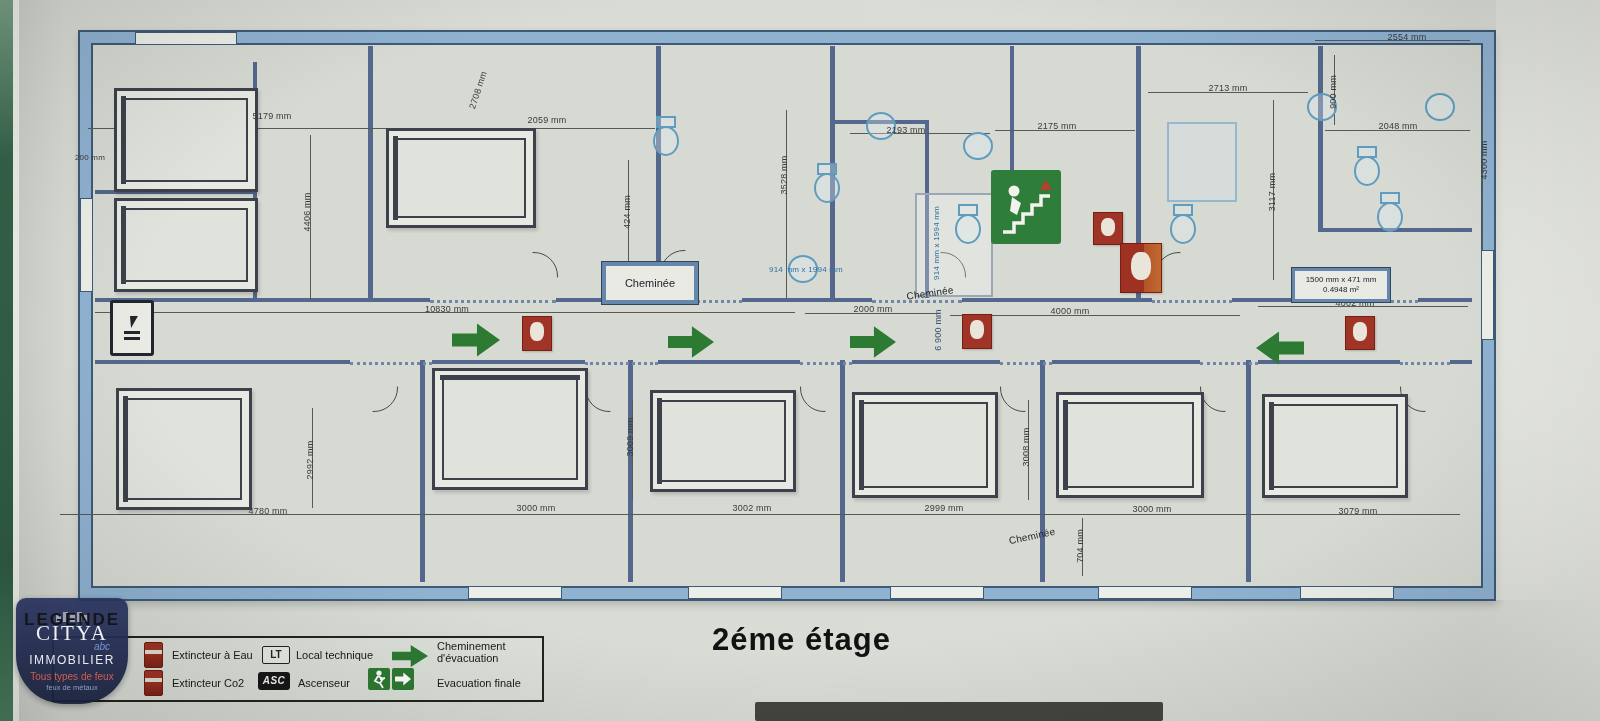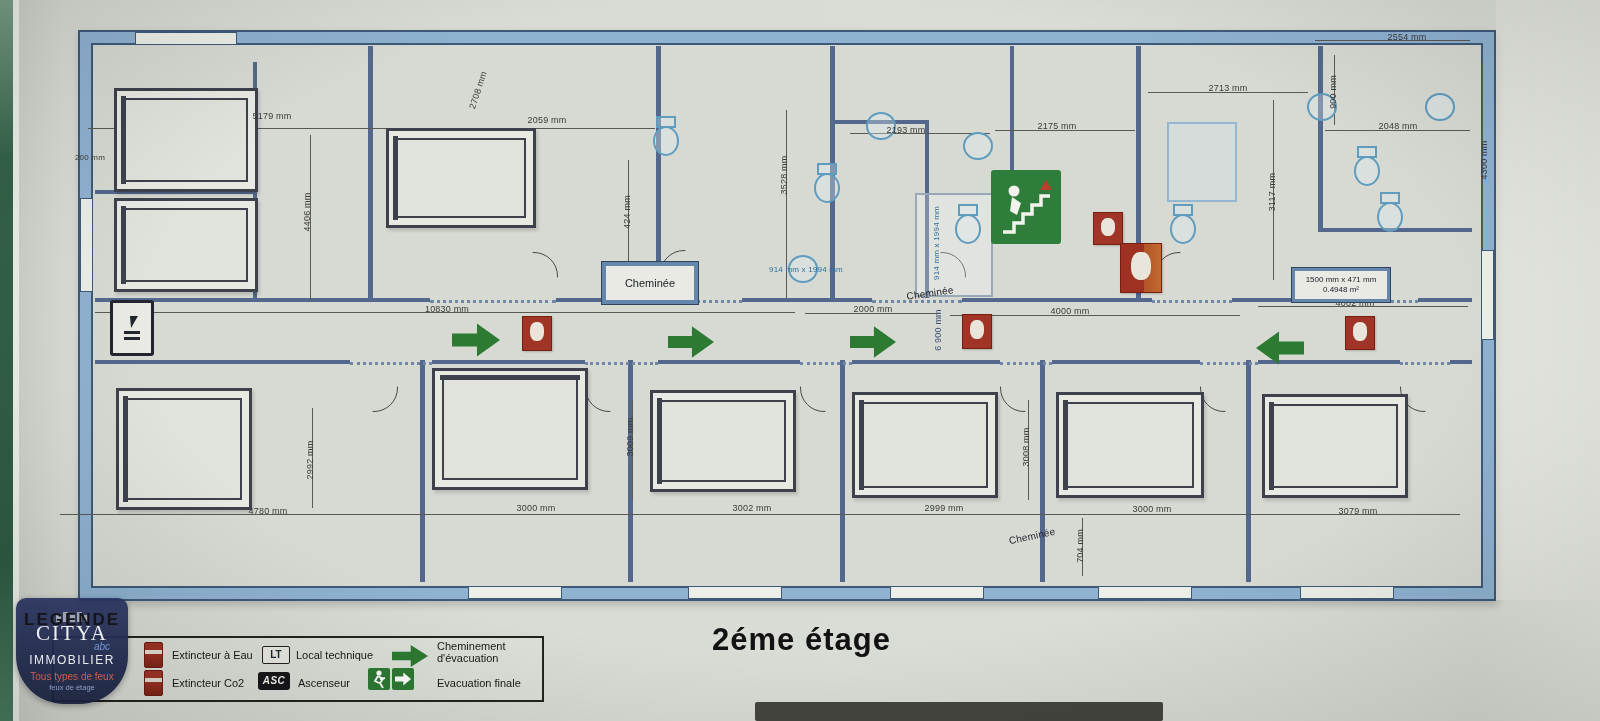--- a/index.html
+++ b/index.html
@@ -356,21 +356,21 @@
     <i style="height:7px"></i>
       <i style="height:10px"></i>
       <i style="height:8px"></i>
       <i style="height:10px"></i>
       <i style="height:7px"></i>
   </span>
   <span class="brand">CITYA</span>
   <span class="abc">abc</span>
   <span class="sub">IMMOBILIER</span>
   <span class="tag1">Tous types de feux</span>
-  <span class="tag2">feux de étage</span>
+  <span class="tag2">feux de métaux</span>
 </div>
 
 <div id="floor-title">2éme étage</div>
 
 <div id="edge-green"></div>
 <div id="edge-white"></div>
 <div id="corner-light"></div>
 <div id="bottom-band"></div>
 <div id="vignette"></div>
 

